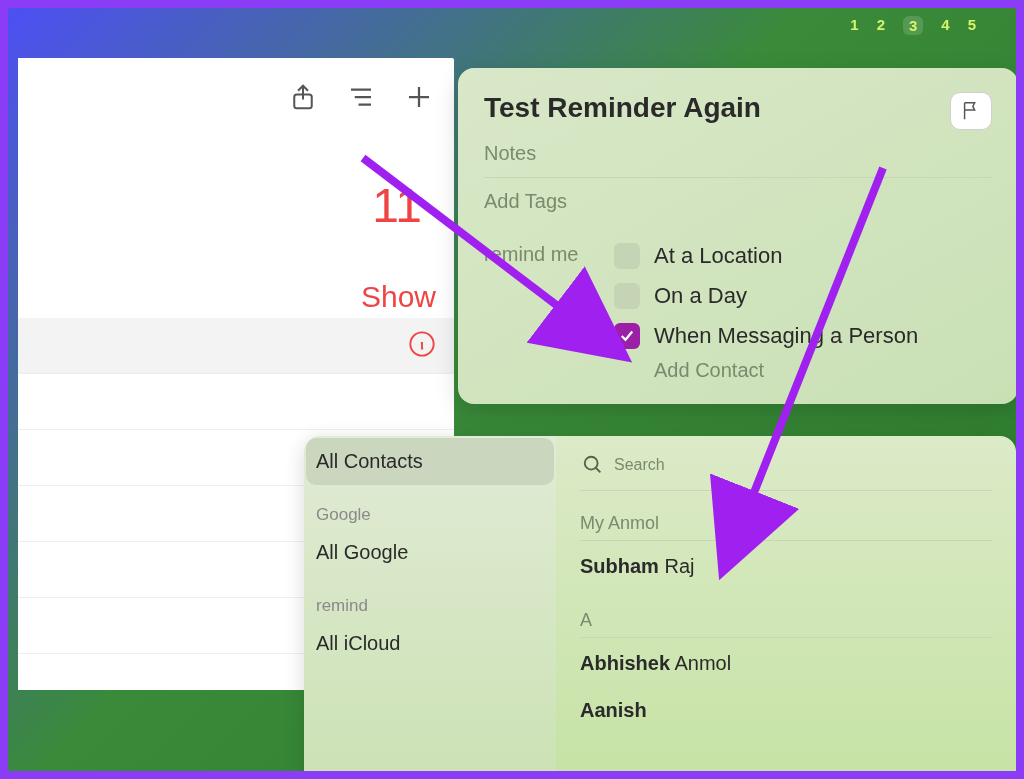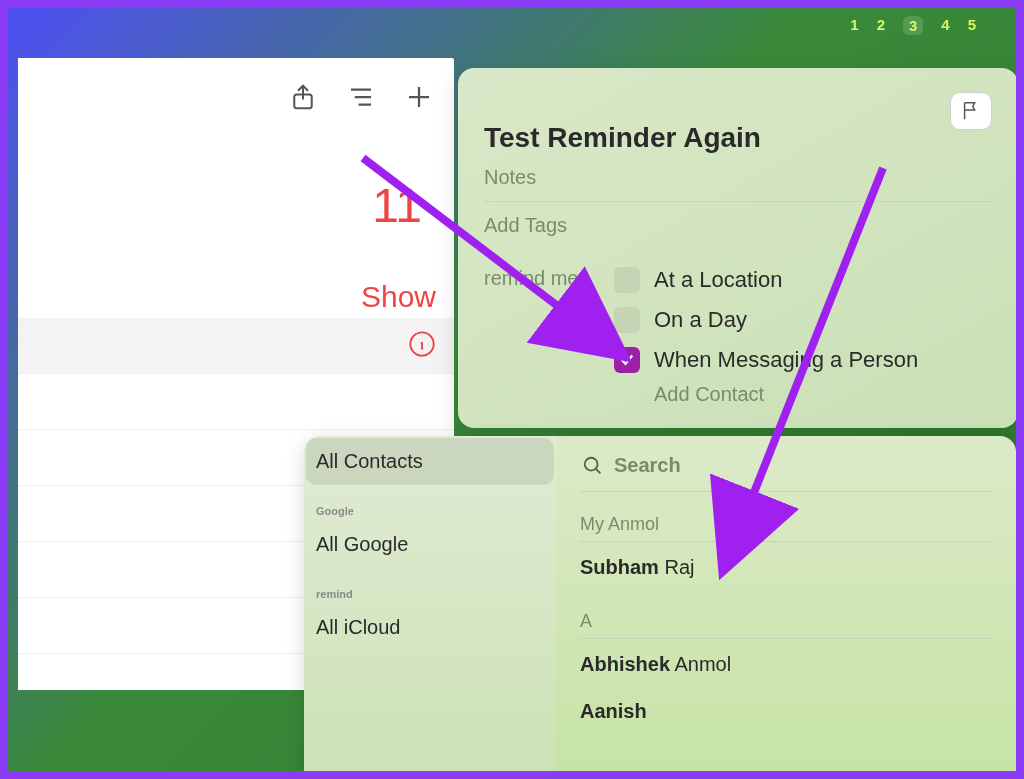--- a/index.html
+++ b/index.html
@@ -29,44 +29,44 @@
   .show-btn{position:absolute;top:222px;right:18px;color:var(--accent-red);font-size:30px;font-weight:500;cursor:pointer;}
   .list-rows{position:absolute;top:260px;left:0;right:0;}
   .list-row{height:56px;border-bottom:1px solid #eee;position:relative;}
   .list-row.first{background:#f3f3f3;}
   .info-icon{position:absolute;right:18px;top:12px;width:28px;height:28px;color:var(--accent-red);}
 
   
   .popover{position:absolute;top:60px;left:450px;width:560px;border-radius:16px;padding:24px 26px 22px 26px;
            background:linear-gradient(150deg,#d9e8c8 0%,#c9e0b5 100%);box-shadow:0 8px 24px rgba(0,0,0,.15);}
   .pop-title-row{display:flex;justify-content:space-between;align-items:flex-start;}
-  .pop-title{font-size:28px;font-weight:700;color:var(--text-dark);margin-top:30px;}
+  .pop-title{font-size:28px;font-weight:700;color:var(--text-dark);}
   .flag-btn{width:42px;height:38px;background:var(--flag-bg);border:1px solid #d0d0d0;border-radius:10px;
             display:flex;align-items:center;justify-content:center;cursor:pointer;}
   .pop-field{color:var(--text-muted);font-size:20px;padding:12px 0;border-bottom:1px solid var(--divider);}
   .pop-field.tags{border-bottom:none;}
   .remind-block{margin-top:18px;display:flex;gap:20px;}
   .remind-label{color:var(--text-muted);font-size:20px;min-width:110px;}
   .remind-opts{flex:1;display:flex;flex-direction:column;gap:14px;}
   .opt-row{display:flex;align-items:center;gap:14px;font-size:22px;color:var(--text-dark);}
   .cb{width:26px;height:26px;border-radius:6px;background:#c4d4b4;flex-shrink:0;cursor:pointer;}
   .cb.checked{background:var(--checkbox-purple);display:flex;align-items:center;justify-content:center;}
   .cb.checked svg{width:18px;height:18px;stroke:#fff;stroke-width:3;}
   .add-contact{color:var(--text-muted);font-size:20px;margin-top:-4px;margin-left:40px;cursor:pointer;}
 
   
   .contacts{position:absolute;top:428px;left:296px;width:712px;height:342px;border-radius:16px 16px 0 0;
             box-shadow:0 4px 20px rgba(0,0,0,.15);overflow:hidden;display:flex;}
   .contacts-left{width:252px;background:linear-gradient(#e1ebd5,#cce2b5);padding:2px;}
   .contacts-left .item{padding:12px 10px;font-size:20px;color:var(--text-dark);border-radius:10px;cursor:pointer;}
   .contacts-left .item.selected{background:#cbd6bf;font-weight:500;}
-  .contacts-left .section-label{color:var(--text-gray);font-size:11px;font-weight:700;margin:20px 0 4px 10px;}
+  .contacts-left .section-label{color:var(--text-gray);font-size:17px;font-weight:400;margin:20px 0 4px 10px;}
   .contacts-right{flex:1;background:linear-gradient(#dceac8,#c6e3a5);padding:14px 24px 0 24px;}
   .search-wrap{display:flex;align-items:center;gap:10px;border-bottom:1px solid var(--divider);padding:4px 2px 14px 2px;}
-  .search-wrap input{border:none;background:transparent;font-size:20px;color:var(--text-dark);outline:none;flex:1;font-weight:bold;}
+  .search-wrap input{border:none;background:transparent;font-size:16px;color:var(--text-dark);outline:none;flex:1;}
   .search-wrap input::placeholder{color:var(--text-muted);}
   .rc-section-label{color:var(--text-muted);font-size:18px;border-bottom:1px solid var(--divider);padding:22px 0 6px 0;}
   .contact-row{padding:14px 0 10px 0;font-size:20px;color:var(--text-dark);cursor:pointer;}
   .contact-row b{font-weight:700;}
 
   
   .annot{position:absolute;top:0;left:0;pointer-events:none;}
 </style>
 </head>
 <body>

